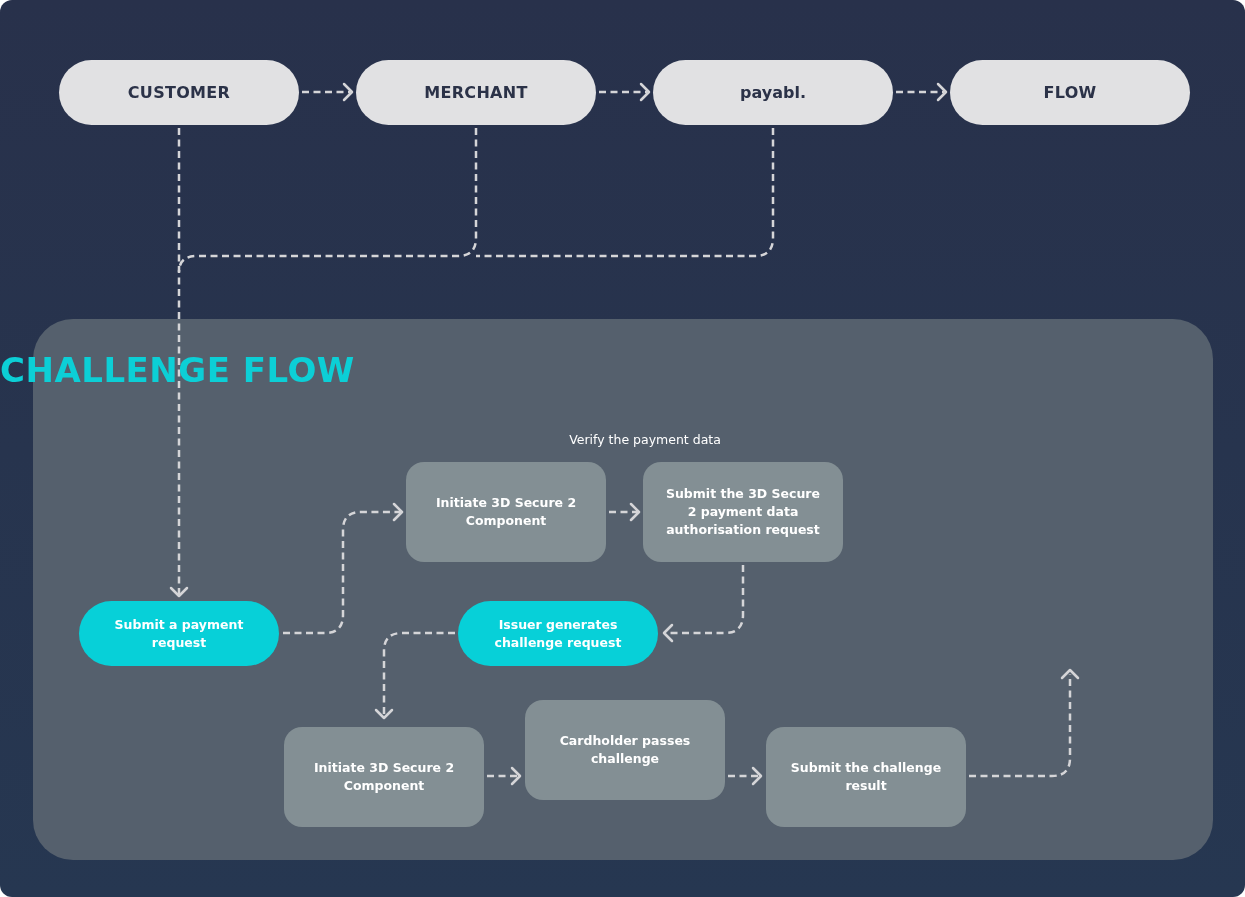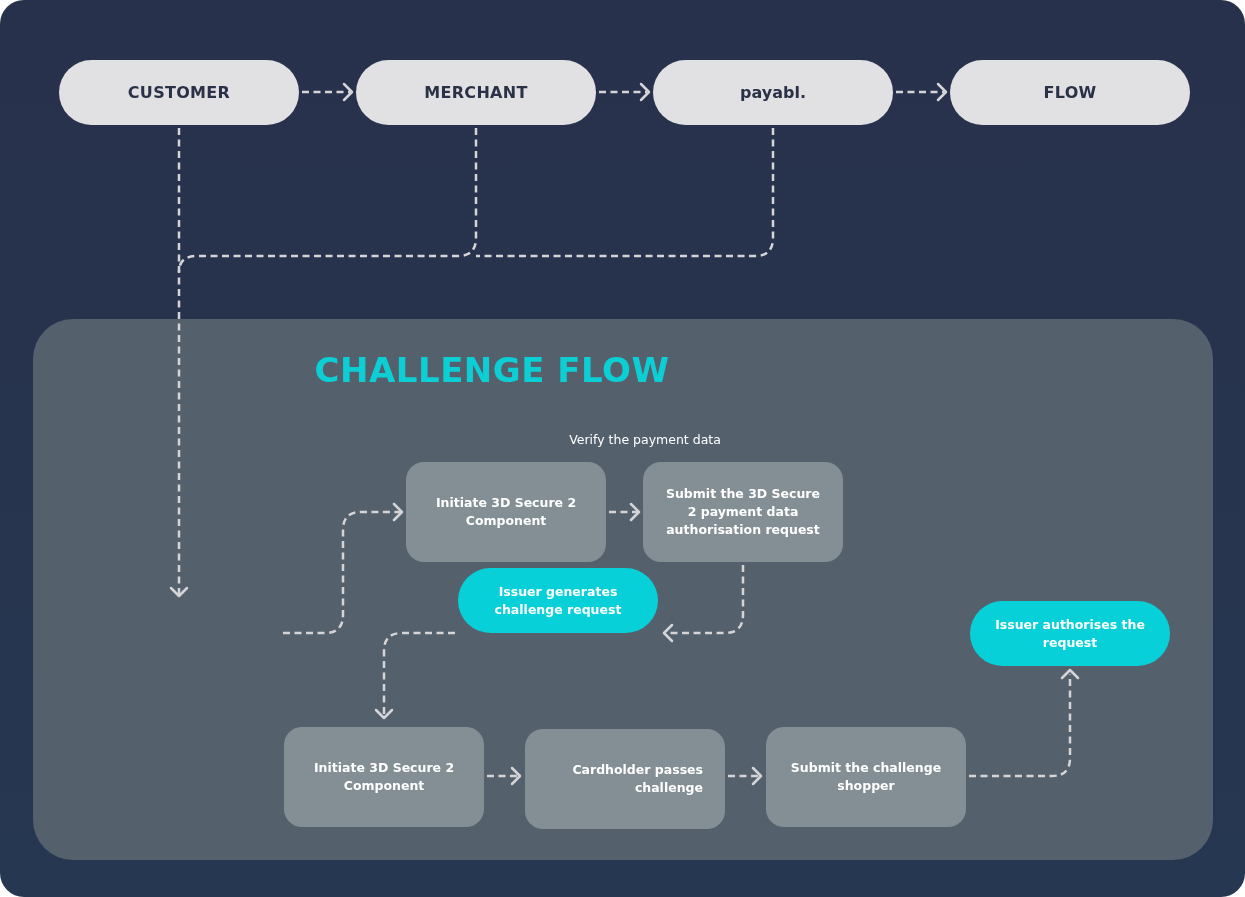--- a/index.html
+++ b/index.html
@@ -1,27 +1,27 @@
 <!DOCTYPE html>
 <html><head>
 <meta charset="utf-8">
 <style>
   html, body { margin:0; padding:0; background:#ffffff; }
   body { width:1245px; height:897px; position:relative; overflow:hidden;
          font-family:"DejaVu Sans", sans-serif; }
   .canvas { position:absolute; left:0; top:0; width:1245px; height:897px;
-            border-radius:24px; background:linear-gradient(180deg,#28314b 0%,#263751 100%); overflow:hidden; }
+            border-radius:12px; background:linear-gradient(180deg,#28314b 0%,#263751 100%); overflow:hidden; }
   .panel { position:absolute; left:33px; top:319px; width:1180px; height:541px;
            border-radius:40px; background:#55606d; }
   svg.lines { position:absolute; left:0; top:0; width:1245px; height:897px; }
   .actor { position:absolute; width:240px; height:65px; top:60px; border-radius:33px;
            background:#e1e1e3; color:#2b3248; display:flex; align-items:center; justify-content:center;
            font-weight:bold; font-size:16px; letter-spacing:0.3px; }
   .actor.brand { font-size:16px; letter-spacing:0; }
-  .title { position:absolute; left:0; width:984px; top:350px; text-align:center;
+  .title { position:absolute; left:0; width:984px; top:350px; text-align:left;
            color:#0ccfd6; font-weight:bold; font-size:34px; letter-spacing:0.5px; }
   .section { position:absolute; color:#ffffff; font-weight:normal; font-size:12.5px; text-align:center; }
   .step { position:absolute; width:200px; height:100px; border-radius:18px; background:#838f94;
           color:#ffffff; font-weight:bold; font-size:12.5px; line-height:18px;
           display:flex; align-items:center; justify-content:center; text-align:center; padding:0 22px; box-sizing:border-box; }
   .pill { position:absolute; width:200px; height:65px; border-radius:33px; background:#07d0d8;
           color:#ffffff; font-weight:bold; font-size:12.5px; line-height:18px;
           display:flex; align-items:center; justify-content:center; text-align:center; padding:0 20px; box-sizing:border-box; }
 </style>
 </head>
@@ -73,20 +73,20 @@
 
   <div class="actor" style="left:59px;">CUSTOMER</div>
   <div class="actor" style="left:356px;text-align:right;">MERCHANT</div>
   <div class="actor brand" style="left:653px;">payabl.</div>
   <div class="actor" style="left:950px;">FLOW</div>
 
   <div class="title">CHALLENGE FLOW</div>
 
   <div class="section" style="left:445px; width:400px; top:432px;">Verify the payment data</div>
 
+  <div class="pill" style="left:79px; top:601px;">Submit a payment request</div>
   <div class="step" style="left:406px; top:462px;">Initiate 3D Secure 2 Component</div>
   <div class="step" style="left:643px; top:462px;">Submit the 3D Secure 2 payment data authorisation request</div>
-  <div class="pill" style="left:458px; top:568px;">Issuer generates challenge request</div>
-  <div class="pill" style="left:970px; top:601px;">Issuer authorises the request</div>
+  <div class="pill" style="left:458px; top:601px;">Issuer generates challenge request</div>
   <div class="step" style="left:284px; top:727px;">Initiate 3D Secure 2 Component</div>
-  <div class="step" style="left:525px; top:729px;text-align:right;">Cardholder passes challenge</div>
-  <div class="step" style="left:766px; top:727px;">Submit the challenge shopper</div>
+  <div class="step" style="left:525px; top:700px;">Cardholder passes challenge</div>
+  <div class="step" style="left:766px; top:727px;">Submit the challenge result</div>
 </div>
 
 </body></html>

